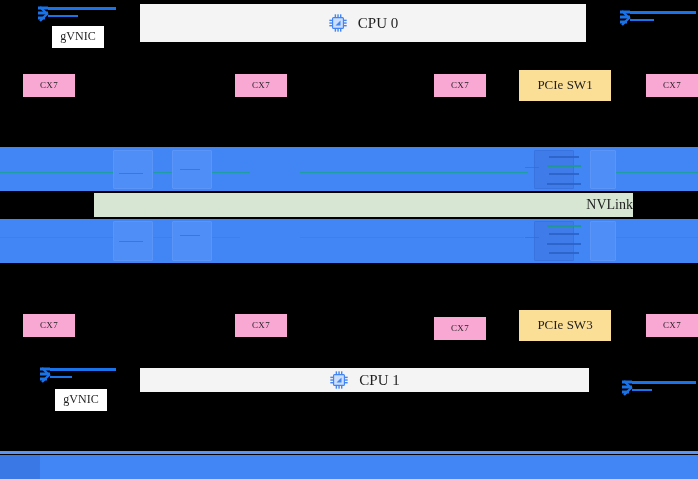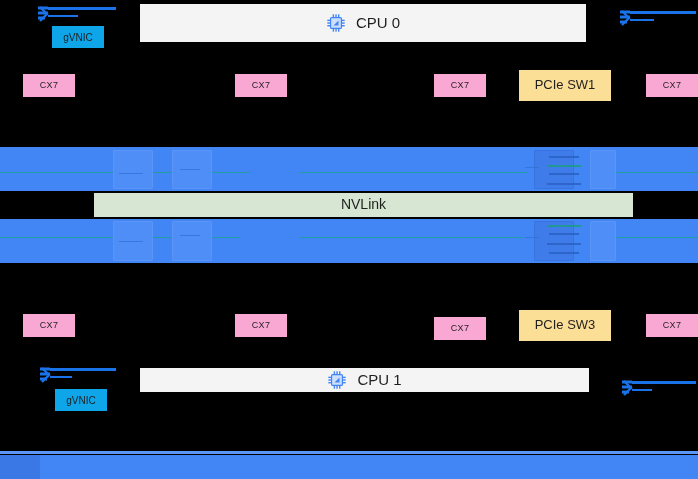--- a/index.html
+++ b/index.html
@@ -7,24 +7,24 @@
     width:698px;height:479px;position:relative;overflow:hidden;
     font-family:"Liberation Sans","DejaVu Sans",sans-serif;
     background:#000;color:#202124;
   }
   .stage{position:absolute;inset:0;width:698px;height:479px;}
 
   
   .box{
     position:absolute;display:flex;align-items:center;justify-content:center;
     box-sizing:border-box;text-align:center;line-height:1.1;
-    color:#1f1f1f;white-space:nowrap;
+    color:#1f1f1f;white-space:nowrap;font-family:Liberation Serif, serif;
   }
   .cx7{background:#f9a8d4;font-size:9px;letter-spacing:.4px;}
-  .gvnic{background:#0ea5e9;font-size:10px;}
+  .gvnic{background:#ffffff;font-size:12px;}
   .pcie{background:#fcdf96;font-size:13px;}
   .cpu{background:#f4f4f4;font-size:15px;gap:10px;}
   .nvlink{background:#d7e6d2;font-size:14px;}
 
   
   .band{position:absolute;background:#4285f4;overflow:hidden;}
   .band .hline{position:absolute;height:1px;background:#17a294;opacity:.85;}
   .band .dline{position:absolute;height:1px;background:#2f6fd0;opacity:.7;}
 
   
@@ -130,21 +130,21 @@
 
     <div class="dline" style="left:119px;top:26px;width:24px;"></div>
     <div class="dline" style="left:180px;top:22px;width:20px;"></div>
     <div class="stackline" style="left:549px;top:9px;width:30px;"></div>
     <div class="stackline g" style="left:547px;top:18px;width:34px;"></div>
     <div class="stackline" style="left:549px;top:26px;width:30px;"></div>
     <div class="stackline" style="left:547px;top:36px;width:34px;"></div>
     <div class="dline" style="left:525px;top:20px;width:14px;"></div>
   </div>
 
-  <div class="box nvlink" style="left:94px;top:193px;width:539px;height:24px;">
+  <div class="box nvlink" style="left:94px;top:193px;width:539px;height:24px;justify-content:flex-end;">
     <span>NVLink</span>
   </div>
 
   <div class="band" style="left:0;top:219px;width:698px;height:44px;">
     <div class="hline" style="left:0;top:18px;width:240px;"></div>
     <div class="hline" style="left:300px;top:18px;width:224px;"></div>
     <div class="hline" style="left:610px;top:18px;width:88px;"></div>
 
     <div class="gpu" style="left:113px;top:2px;width:40px;height:40px;"></div>
     <div class="gpu" style="left:172px;top:2px;width:40px;height:40px;"></div>

